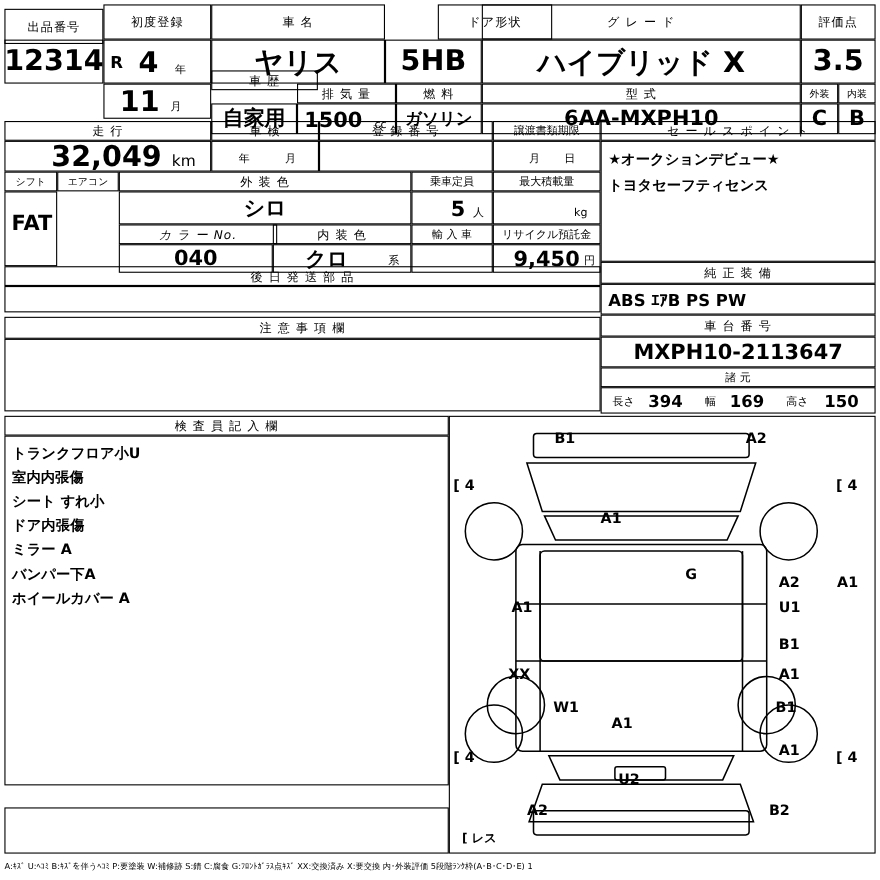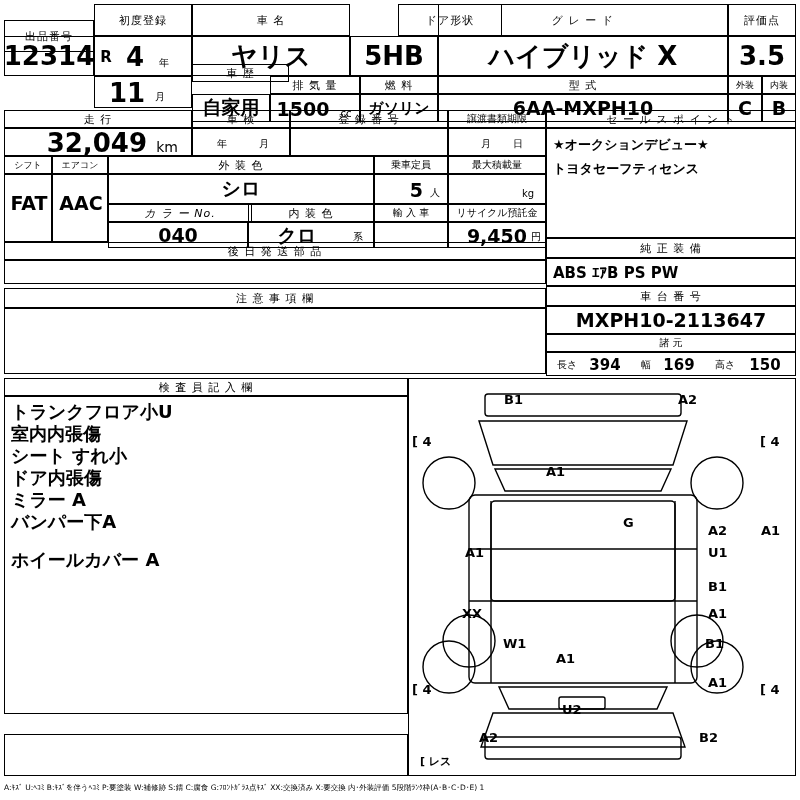--- a/index.html
+++ b/index.html
@@ -14,30 +14,30 @@
   .box{position:absolute;box-sizing:border-box;border:1px solid #000;}
   .lbl{font-size:11px;letter-spacing:1px;}
   .cell{position:absolute;box-sizing:border-box;display:flex;align-items:center;justify-content:center;}
   .val-l{font-size:26px;font-weight:bold;}
   .val-m{font-size:19px;font-weight:bold;}
   .val-s{font-size:15px;font-weight:bold;}
   .small{font-size:10px;}
   .tiny{font-size:9px;}
   .unit{font-size:10px;font-weight:normal;}
   .sp{font-size:13px;font-weight:bold;}
-  .note{font-size:18px;font-weight:bold;}
+  .note{font-size:13px;font-weight:bold;}
   .legend{font-size:7.5px;letter-spacing:0px;}
   .mark{position:absolute;font-size:13px;font-weight:bold;}
 </style>
 </head>
 <body>
 
 <div class="sheet">
 
-  <div class="box" style="left:4px;top:20px;width:90px;height:32px;">
+  <div class="box" style="left:4px;top:8px;width:90px;height:32px;">
     <div class="cell lbl" style="left:0;top:0;width:100%;height:100%;">出品番号</div>
   </div>
   <div class="box" style="left:4px;top:36px;width:90px;height:40px;">
     <div class="cell val-l" style="left:0;top:0;width:100%;height:100%;">12314</div>
   </div>
 
   <div class="box" style="left:94px;top:4px;width:98px;height:32px;">
     <div class="cell lbl" style="left:0;top:0;width:100%;height:100%;">初度登録</div>
   </div>
   <div class="box" style="left:94px;top:36px;width:98px;height:40px;">
@@ -159,23 +159,20 @@
   </div>
 
   <div class="box" style="left:4px;top:156px;width:48px;height:18px;">
     <div class="cell tiny" style="left:0;top:0;width:100%;height:100%;">シフト</div>
   </div>
   <div class="box" style="left:52px;top:156px;width:56px;height:18px;">
     <div class="cell tiny" style="left:0;top:0;width:100%;height:100%;">エアコン</div>
   </div>
   <div class="box" style="left:4px;top:174px;width:48px;height:68px;">
     <div class="cell val-m" style="left:0;top:14px;width:48px;height:28px;">FAT</div>
-  </div>
-  <div class="box" style="left:52px;top:174px;width:56px;height:68px;">
-    <div class="cell val-m" style="left:0;top:14px;width:56px;height:28px;">AAC</div>
   </div>
 
   <div class="box" style="left:108px;top:156px;width:266px;height:18px;">
     <div class="cell lbl" style="left:0;top:0;width:100%;height:100%;">外 装 色</div>
   </div>
   <div class="box" style="left:108px;top:174px;width:266px;height:30px;">
     <div class="cell val-m" style="left:0;top:0;width:100%;height:100%;">シロ</div>
   </div>
 
   <div class="box" style="left:374px;top:156px;width:74px;height:18px;">
@@ -259,21 +256,21 @@
   <div class="box" style="left:4px;top:378px;width:404px;height:18px;">
     <div class="cell lbl" style="left:0;top:0;width:100%;height:100%;">検 査 員 記 入 欄</div>
   </div>
   <div class="box" style="left:4px;top:396px;width:404px;height:318px;">
     <div class="cell note" style="left:6px;top:4px;width:392px;height:22px;justify-content:flex-start;">トランクフロア小U</div>
     <div class="cell note" style="left:6px;top:26px;width:392px;height:22px;justify-content:flex-start;">室内内張傷</div>
     <div class="cell note" style="left:6px;top:48px;width:392px;height:22px;justify-content:flex-start;">シート すれ小</div>
     <div class="cell note" style="left:6px;top:70px;width:392px;height:22px;justify-content:flex-start;">ドア内張傷</div>
     <div class="cell note" style="left:6px;top:92px;width:392px;height:22px;justify-content:flex-start;">ミラー A</div>
     <div class="cell note" style="left:6px;top:114px;width:392px;height:22px;justify-content:flex-start;">バンパー下A</div>
-    <div class="cell note" style="left:6px;top:152px;width:392px;height:22px;justify-content:flex-start;text-align:right;">ホイールカバー A</div>
+    <div class="cell note" style="left:6px;top:136px;width:392px;height:22px;justify-content:flex-start;text-align:right;">ホイールカバー A</div>
   </div>
 
   <div class="box" style="left:4px;top:734px;width:404px;height:42px;"></div>
 
   <div class="box" style="left:408px;top:378px;width:388px;height:398px;">
     <svg width="386" height="396" viewBox="0 0 386 396" style="display:block;">
       <g stroke="#000" fill="none" stroke-width="1.4">
 
         <rect x="76" y="15" width="196" height="22" rx="3"></rect>
 

